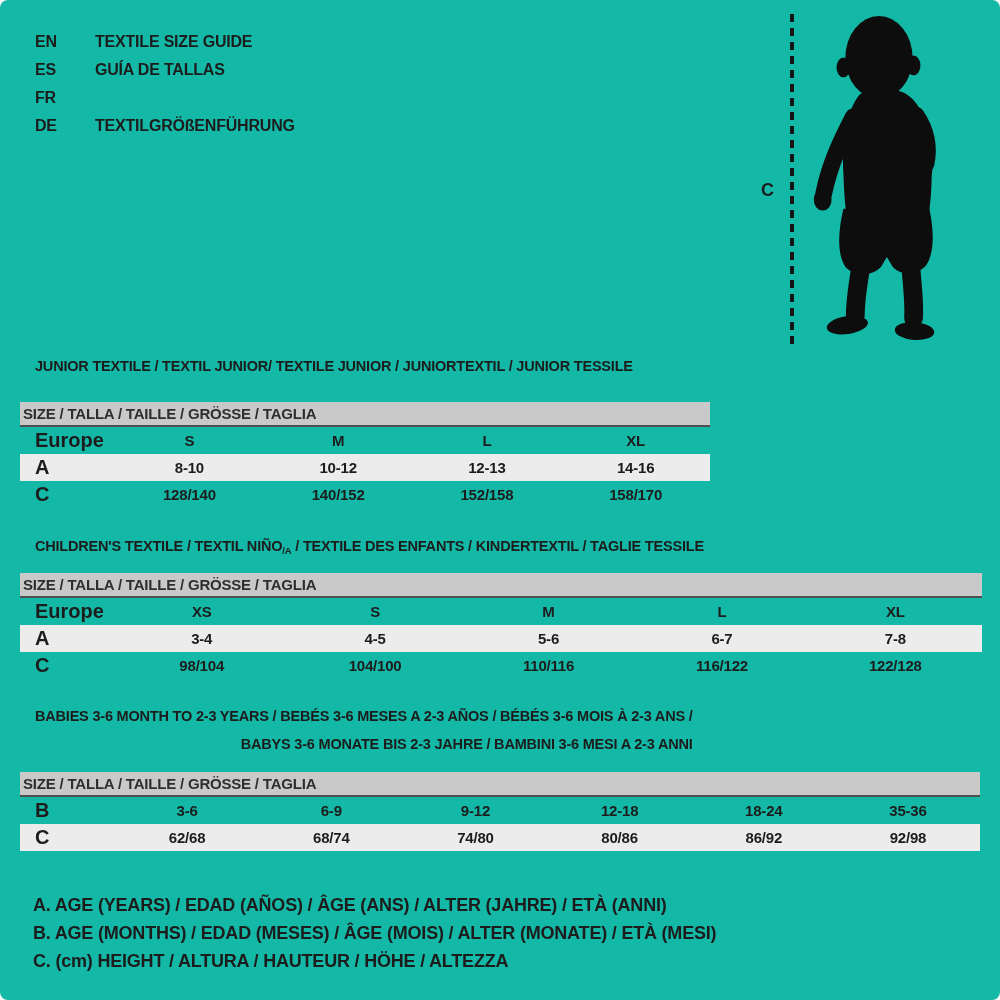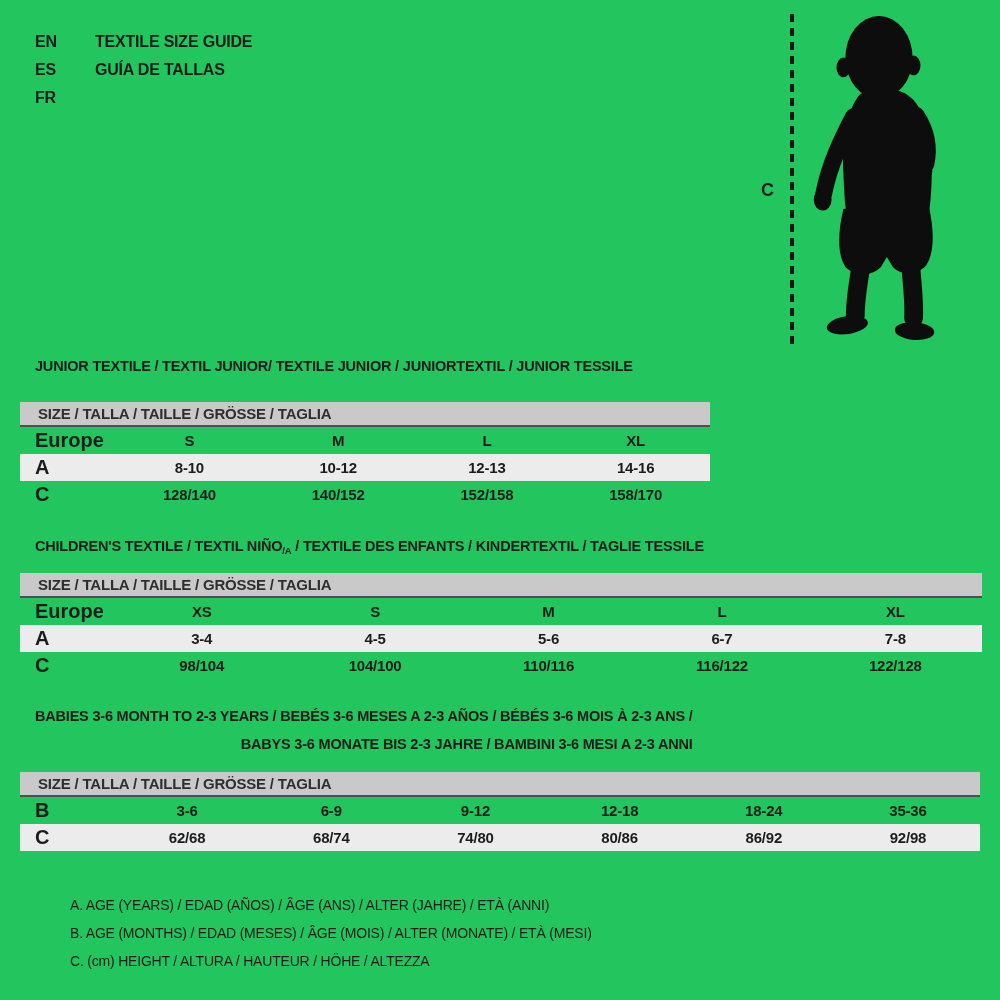--- a/index.html
+++ b/index.html
@@ -1,17 +1,17 @@
 <!DOCTYPE html>
 <html><head>
 <meta charset="utf-8">
 <style>
   html,body{margin:0;padding:0;}
   body{width:1000px;height:1000px;background:#ffffff;font-family:"Liberation Sans",sans-serif;}
-  .page{position:relative;width:1000px;height:1000px;background:#22c55e;color:#1c1c1c;overflow:hidden;}
+  .page{position:relative;width:1000px;height:1000px;background:#14b8a6;color:#1c1c1c;overflow:hidden;border-radius:8px;}
 
   
   .lang-list{position:absolute;top:28px;left:35px;}
   .lang-row{display:flex;height:28px;align-items:center;font-weight:bold;font-size:16px;letter-spacing:-0.2px;}
   .lang-code{width:60px;}
   .lang-label{white-space:nowrap;}
 
   
   .figure{position:absolute;top:0;left:0;width:1000px;height:360px;pointer-events:none;}
   .dotted-line{position:absolute;left:790px;top:14px;width:4px;height:332px;
@@ -25,46 +25,50 @@
   #title-0{top:352px;}
   #title-1{top:532px;}
   #title-2{top:702px;}
 
   
   .size-table{position:absolute;left:20px;}
   #table-0{top:402px;width:690px;}
   #table-1{top:573px;width:962px;}
   #table-2{top:772px;width:960px;}
   .t-header{height:25px;background:#c9c9c9;border-bottom:2px solid #4f4f4f;display:flex;align-items:center;
-    padding-left:18px;box-sizing:border-box;font-weight:bold;font-size:15px;color:#2e2e2e;letter-spacing:-0.2px;}
+    padding-left:3px;box-sizing:border-box;font-weight:bold;font-size:15px;color:#2e2e2e;letter-spacing:-0.2px;}
   .t-row{display:flex;height:27px;align-items:center;font-weight:bold;font-size:15px;}
   .t-row.shaded{background:#ececec;}
   .t-label{width:95px;padding-left:15px;box-sizing:border-box;font-size:20px;}
   .t-cell{flex:1;text-align:center;letter-spacing:-0.2px;}
 
   
   .footnotes{position:absolute;left:33px;top:891px;}
-  .footnote{height:28px;line-height:28px;font-weight:normal;font-size:14px;letter-spacing:-0.2px;white-space:nowrap;margin-left:37px;}
+  .footnote{height:28px;line-height:28px;font-weight:bold;font-size:18px;letter-spacing:-0.2px;white-space:nowrap;}
 </style>
 </head>
 <body>
 
 <div class="page">
 
   <div class="lang-list" id="lang-list">
       <div class="lang-row">
         <span class="lang-code">EN</span>
         <span class="lang-label">TEXTILE SIZE GUIDE</span>
       </div>
       <div class="lang-row">
         <span class="lang-code">ES</span>
         <span class="lang-label">GUÍA DE TALLAS</span>
       </div>
       <div class="lang-row">
         <span class="lang-code">FR</span>
+      </div>
+      <div class="lang-row">
+        <span class="lang-code">DE</span>
+        <span class="lang-label">TEXTILGRÖßENFÜHRUNG</span>
       </div>
     </div>
 
   <div class="figure">
     <div class="dotted-line"></div>
     <div class="height-label">C</div>
     <svg class="baby-svg" width="158" height="346" viewBox="0 0 160 350" xmlns="http://www.w3.org/2000/svg">
       <g fill="#0d0d0d" stroke="none">
 
         <ellipse cx="82" cy="52" rx="34" ry="42"></ellipse>

